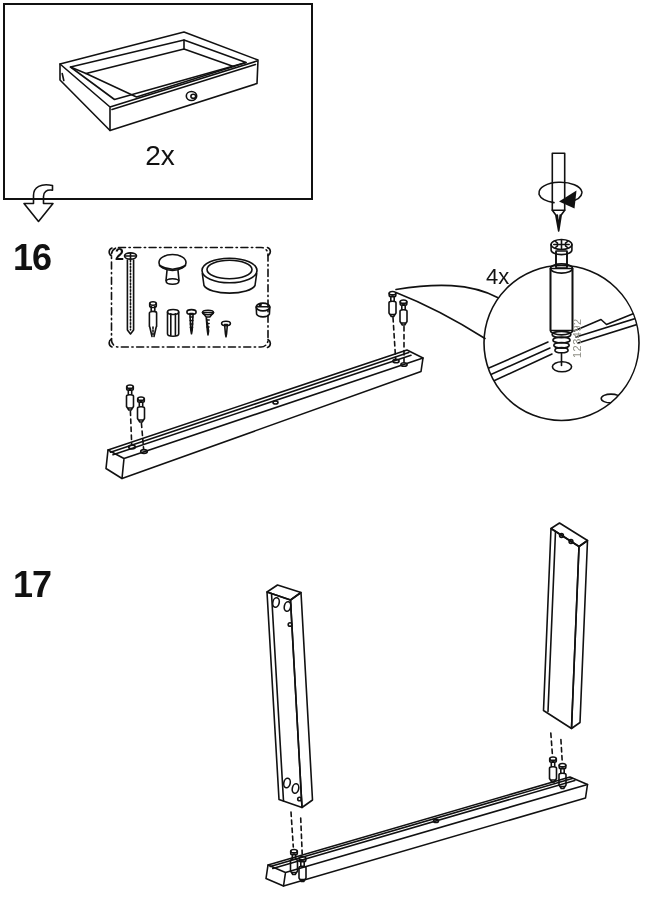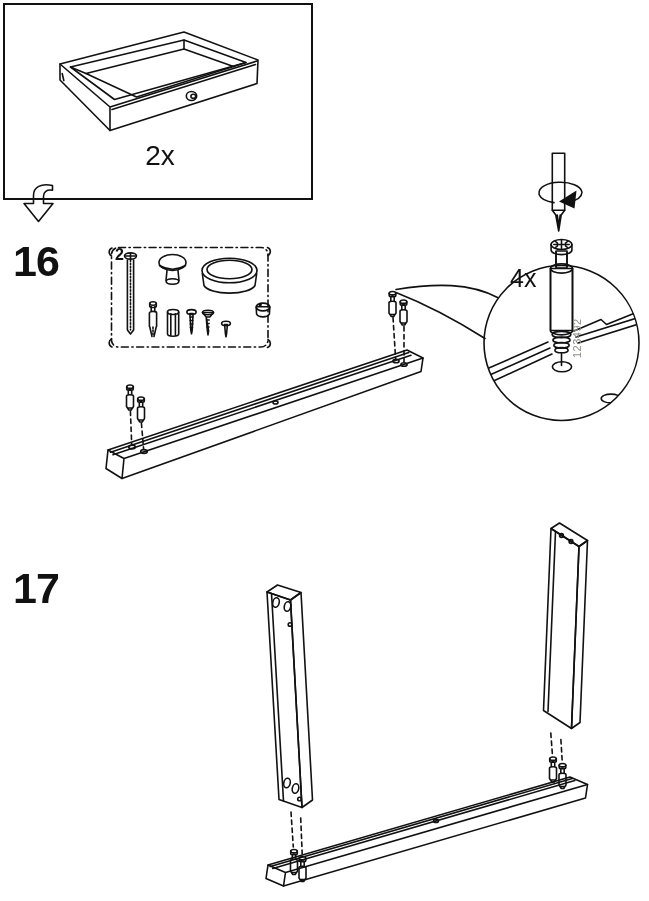--- a/index.html
+++ b/index.html
@@ -5,25 +5,25 @@
   html,body{margin:0;padding:0;background:#fff;}
   .page{position:relative;width:636px;height:901px;background:#fff;overflow:hidden;
         font-family:Liberation Sans, sans-serif;color:#111;padding-left:28px;}
   .result-box{position:absolute;left:3px;top:3px;width:310px;height:197px;
               border:2px solid #111;box-sizing:border-box;background:#fff;}
   svg.art{position:absolute;left:0;top:0;}
   .art path,.art line,.art ellipse,.art circle,.art rect{
       fill:none;stroke:#111;stroke-width:1.6;stroke-linecap:round;stroke-linejoin:round;}
   .lbl{position:absolute;line-height:1;white-space:nowrap;}
   .qty-2x{left:134px;top:142px;width:52px;text-align:center;font-size:28px;font-weight:400;}
-  .step-num{font-size:43px;font-weight:700;letter-spacing:-1px;}
+  .step-num{font-size:36px;font-weight:700;letter-spacing:-1px;}
   .num-16{left:13px;top:240px;}
   .num-17{left:13px;top:543px;margin-top:24px;}
   .hw-label{left:115px;top:247px;font-size:16px;font-weight:700;}
-  .qty-4x{left:486px;top:266px;font-size:25px;font-weight:400;margin-left:24px;}
+  .qty-4x{left:486px;top:266px;font-size:22px;font-weight:400;}
   .part-no{left:572px;top:358px;font-size:11px;letter-spacing:.5px;
            transform:rotate(-90deg);transform-origin:0 0;}
 </style>
 </head>
 <body>
 
 <div class="page">
 
   <div class="result-box"></div>
 

